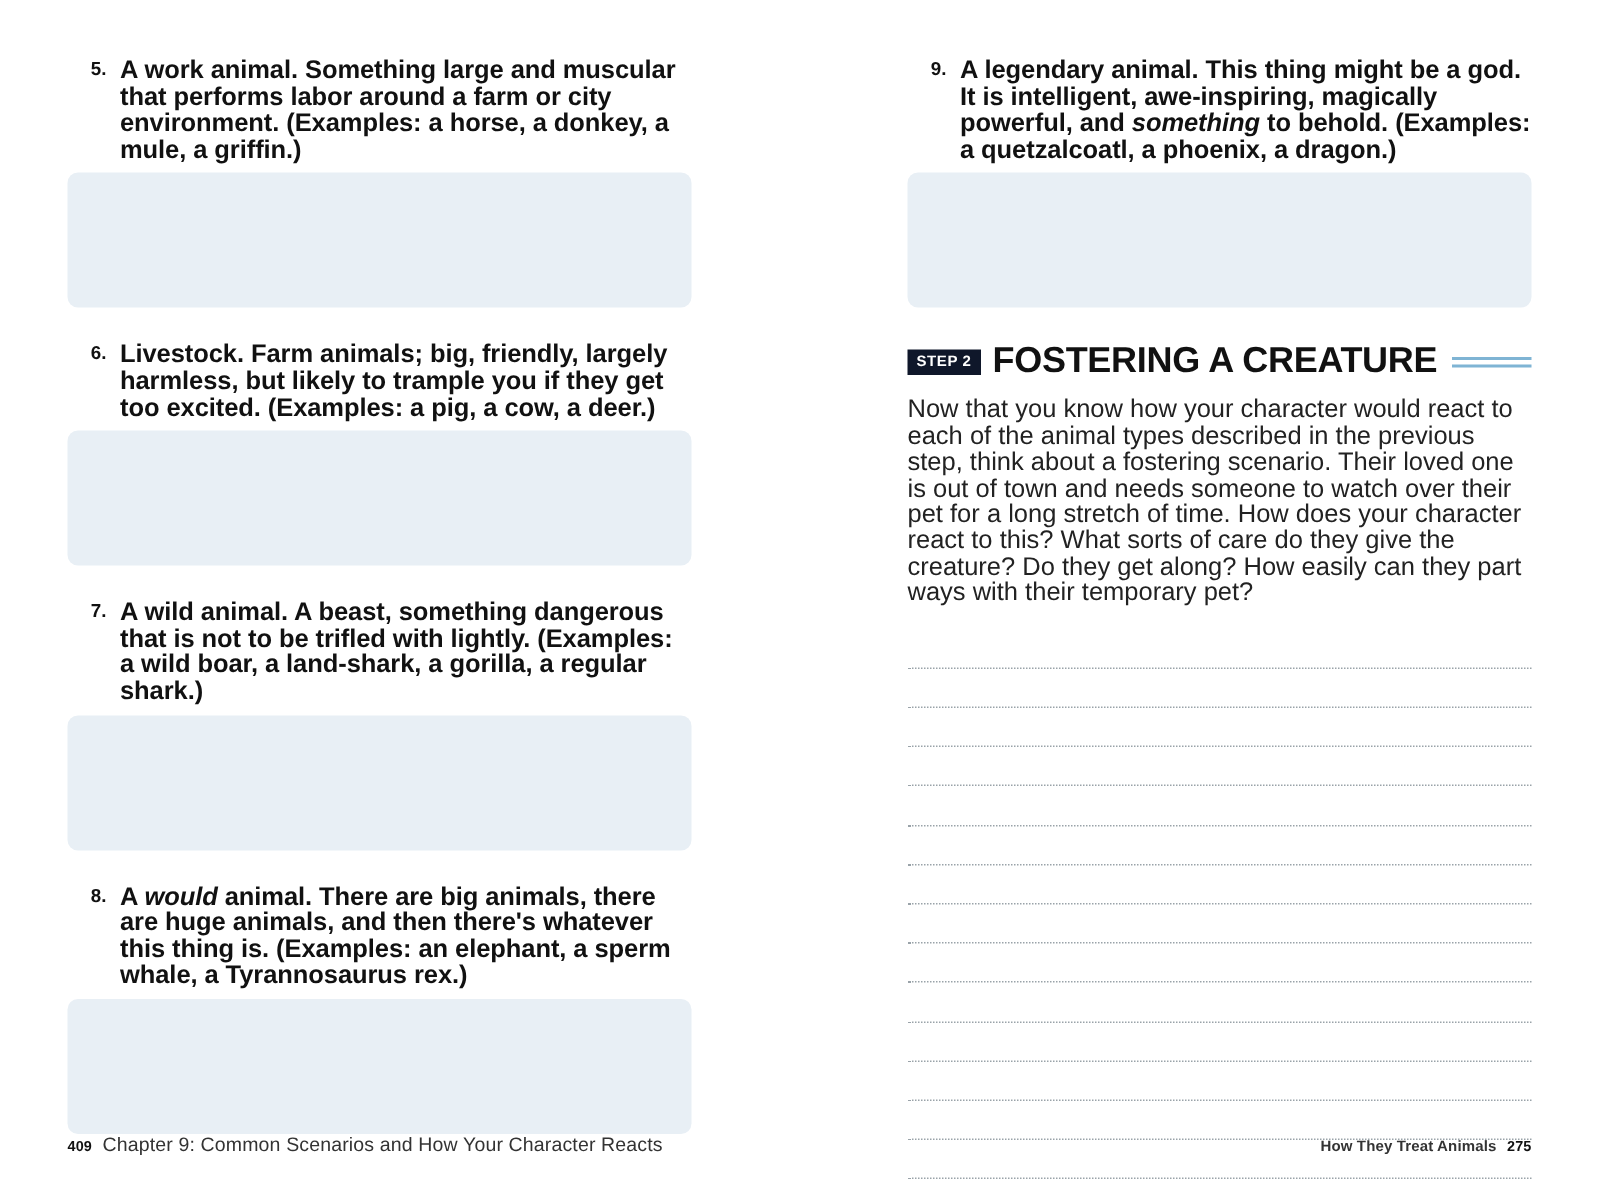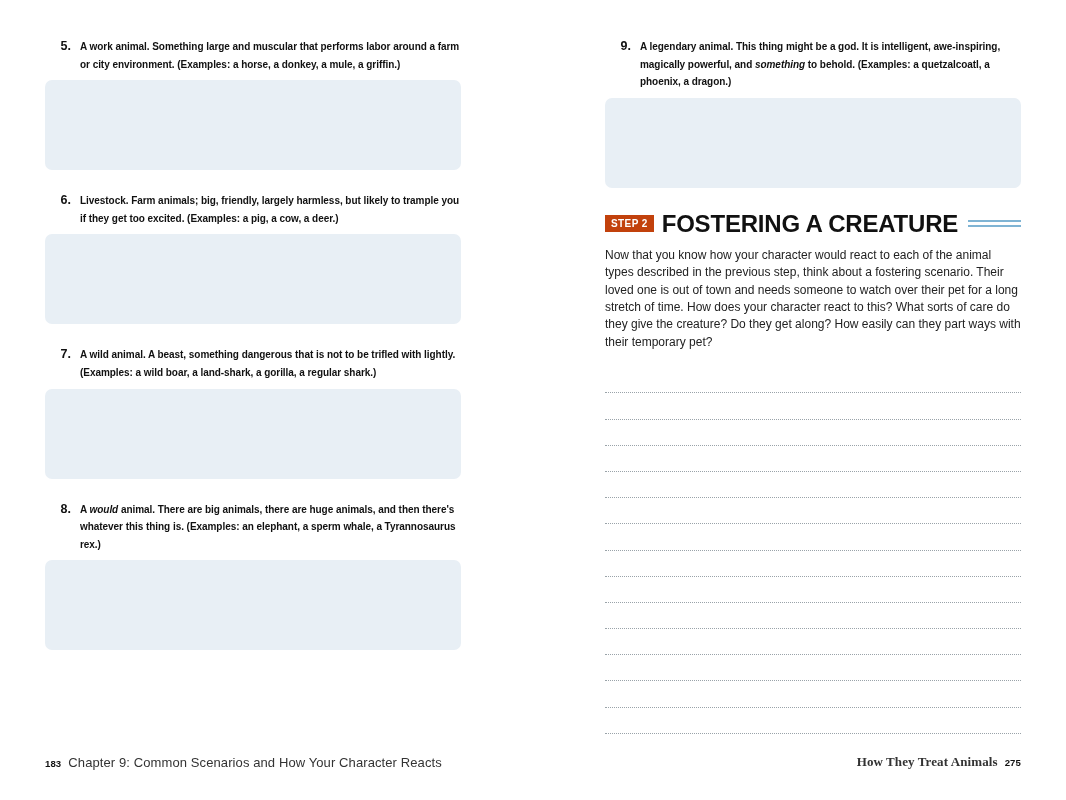--- a/index.html
+++ b/index.html
@@ -45,21 +45,21 @@
     text-align: right;
     font-weight: bold;
     font-size: 12.5px;
     line-height: 17.6px;
     padding-right: 9px;
     box-sizing: content-box;
     color: #111;
   }
   .prompt-text {
     flex: 1;
-    font-size: 10px;
+    font-size: 17px;
     line-height: 17.6px;
     font-weight: bold;
     letter-spacing: -0.05px;
     color: #111;
   }
   .prompt-text em {
     font-style: italic;
   }
   .answer-box {
     background: #e8eff5;
@@ -74,21 +74,21 @@
     width: 416px;
   }
 
   
   .step-head {
     display: flex;
     align-items: center;
     margin: 6px 0 9px 0;
   }
   .step-badge {
-    background: #c2410c;
+    background: #0f172a;
     color: #ffffff;
     font-size: 10px;
     font-weight: bold;
     letter-spacing: 0.4px;
     padding: 4px 6px 3px 6px;
     line-height: 1;
     text-transform: uppercase;
   }
   .step-title {
     font-size: 24px;
@@ -110,21 +110,21 @@
     position: absolute;
     left: 0;
     right: 0;
     height: 2px;
     background: #7fb4d4;
   }
   .step-rules:before { top: 1px; }
   .step-rules:after  { top: 6px; }
 
   .body-text {
-    font-size: 12px;
+    font-size: 17px;
     line-height: 17.4px;
     color: #222;
     width: 416px;
     margin: 0 0 16px 0;
   }
 
   
   .write-lines {
     width: 416px;
   }
@@ -153,22 +153,21 @@
   }
   .folio {
     font-weight: bold;
     font-size: 9.6px;
     color: #111;
   }
   .footer-left .folio { margin-right: 7px; }
   .footer-right .folio { margin-left: 7px; }
   .running-head {
     font-weight: bold;
-    font-size: 13px;
-    font-family: Liberation Serif, serif;
+    font-size: 10px;
   }
   .chapter-line {
     font-size: 13px;
   }
 </style>
 </head>
 <body>
 
 <div class="spread">
 
@@ -200,21 +199,21 @@
 
     <div>
       <div class="prompt">
         <div class="prompt-num">8.</div>
         <div class="prompt-text"><span><span>A </span><em>would</em><span> animal. There are big animals, there are huge animals, and then there's whatever this thing is. (Examples: an elephant, a sperm whale, a Tyrannosaurus rex.)</span></span></div>
       </div>
       <div class="answer-box left-box"></div>
     </div>
 
     <div class="footer footer-left">
-      <span class="folio">183</span>
+      <span class="folio">409</span>
       <span class="chapter-line">Chapter 9: Common Scenarios and How Your Character Reacts</span>
     </div>
   </div>
 
   <div class="page page-right">
 
     <div>
       <div class="prompt">
         <div class="prompt-num">9.</div>
         <div class="prompt-text"><span><span>A legendary animal. This thing might be a god. It is intelligent, awe-inspiring, magically powerful, and </span><em>something</em><span> to behold. (Examples: a quetzalcoatl, a phoenix, a dragon.)</span></span></div>

